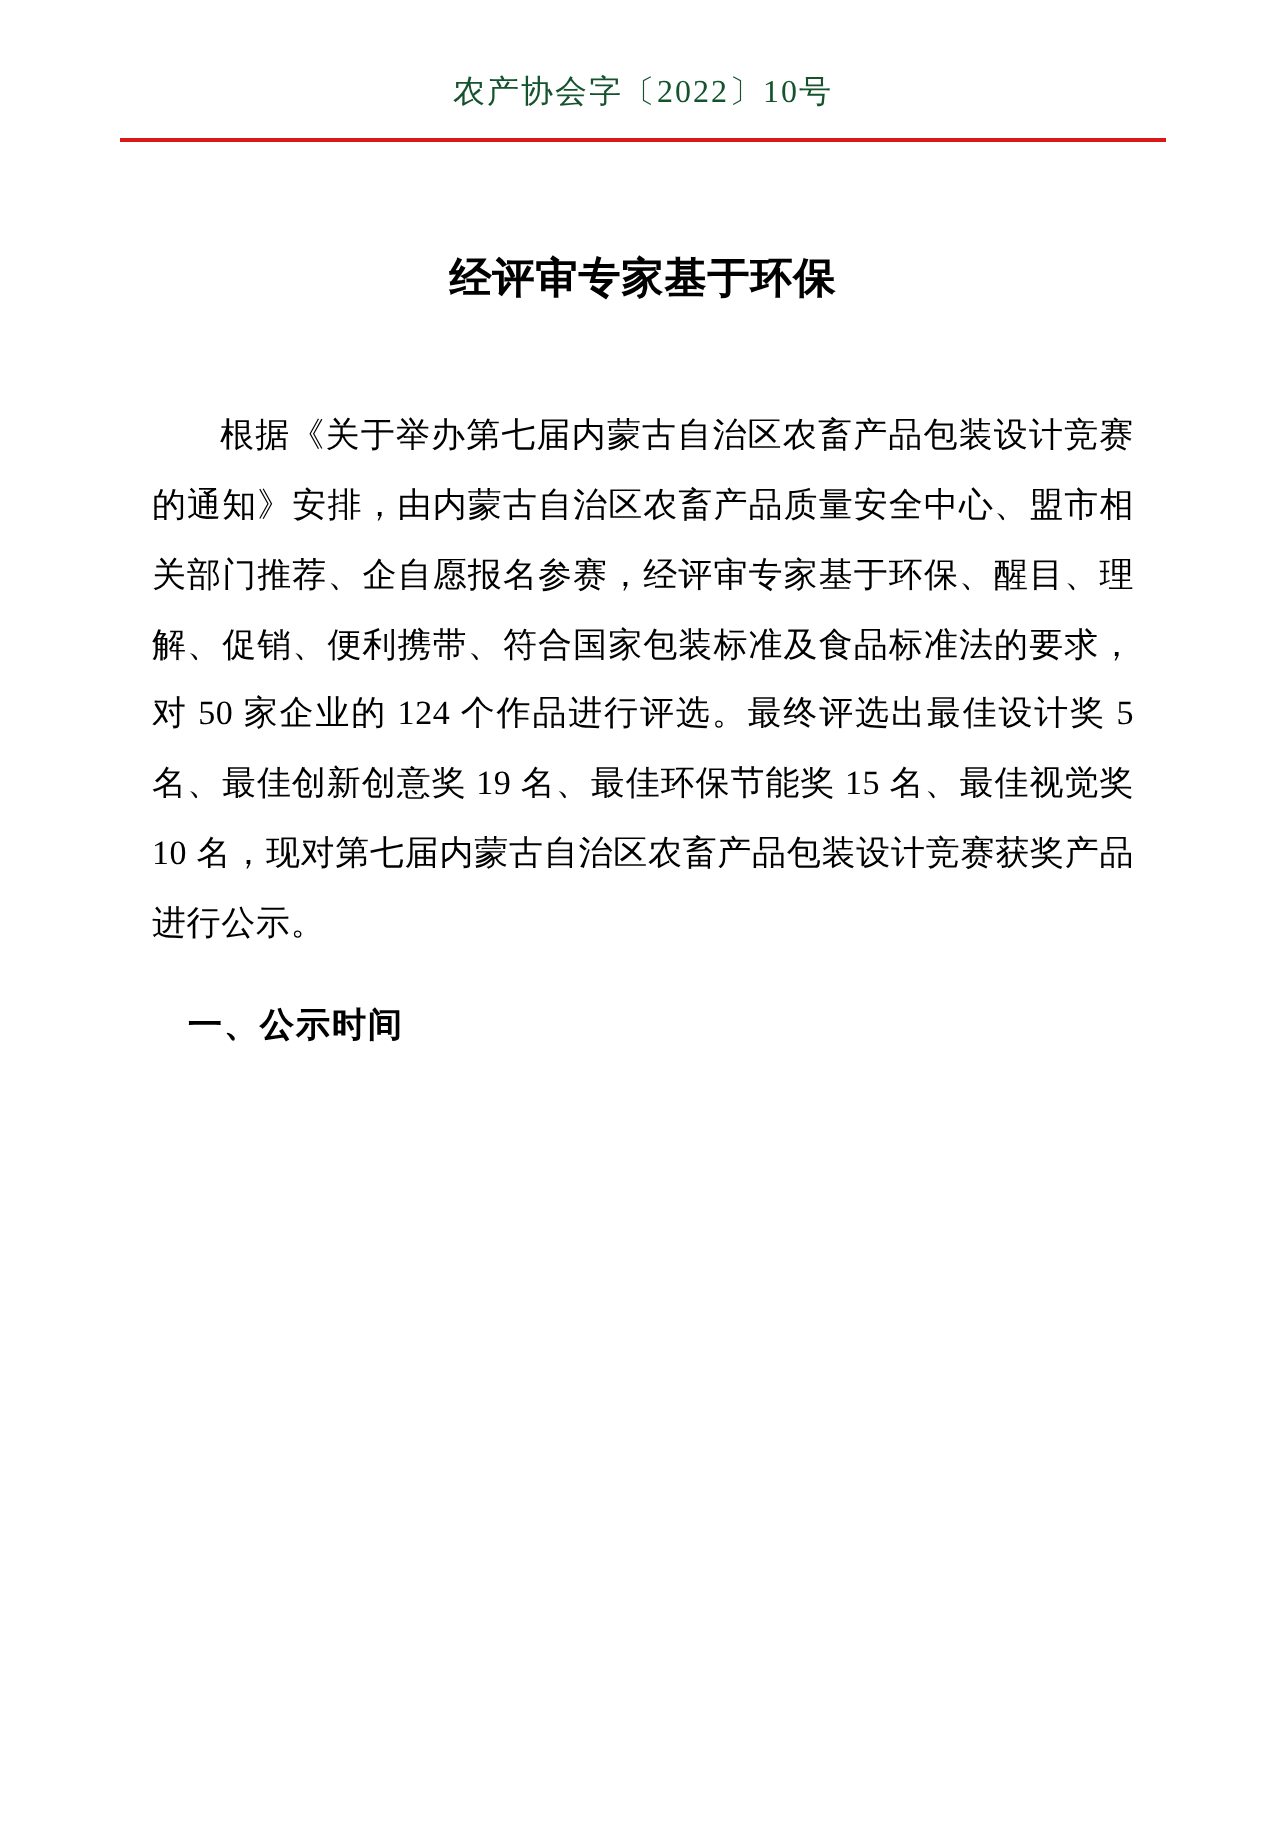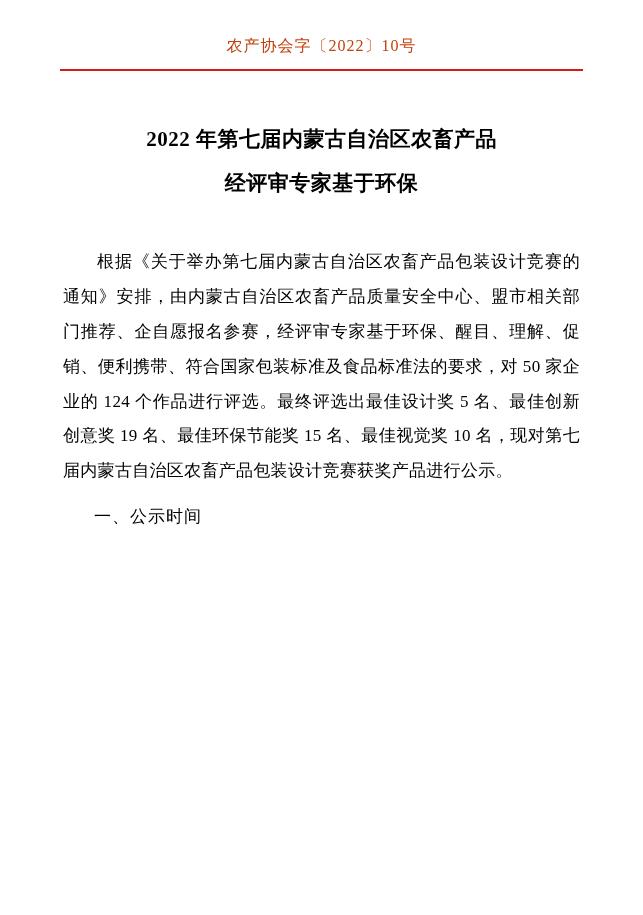--- a/index.html
+++ b/index.html
@@ -62,21 +62,21 @@
     transform-origin: right top;
     letter-spacing: 1px;
   }
 
   
   .doc-number {
     margin-top: 36px;
     text-align: center;
     font-size: 16px;
     letter-spacing: 1px;
-    color: #c2410c;
+    color: #14532d;
   }
   .red-rule {
     margin-top: 12px;
     height: 2px;
     background: #d71a18;
     width: 100%;
   }
 
   
   .title-block {
@@ -91,43 +91,42 @@
   
   .body-text {
     margin-top: 40px;
     font-size: 17px;
     line-height: 2.05;
     text-align: justify;
     text-justify: inter-ideograph;
     letter-spacing: 0.3px;
   }
   .body-text p {
-    margin: 3px;
+    margin: 16px;
     text-indent: 2em;
   }
   .section-heading {
     margin-top: 11px;
     font-size: 17px;
-    font-weight: normal;
+    font-weight: bold;
     text-indent: 2em;
     letter-spacing: 1px;
   }
 </style>
 </head>
 <body>
 
 <div class="page">
 
 
   <div class="doc-number">农产协会字〔2022〕10号</div>
 
   <div class="red-rule"></div>
 
   <div class="title-block">
-    <div>2022 年第七届内蒙古自治区农畜产品</div>
     <div>经评审专家基于环保</div>
   </div>
 
   <div class="body-text">
     <p>根据《关于举办第七届内蒙古自治区农畜产品包装设计竞赛的通知》安排，由内蒙古自治区农畜产品质量安全中心、盟市相关部门推荐、企自愿报名参赛，经评审专家基于环保、醒目、理解、促销、便利携带、符合国家包装标准及食品标准法的要求，对 50 家企业的 124 个作品进行评选。最终评选出最佳设计奖 5 名、最佳创新创意奖 19 名、最佳环保节能奖 15 名、最佳视觉奖 10 名，现对第七届内蒙古自治区农畜产品包装设计竞赛获奖产品进行公示。</p>
     <div class="section-heading">一、公示时间</div>
   </div>
 
 </div>
 

